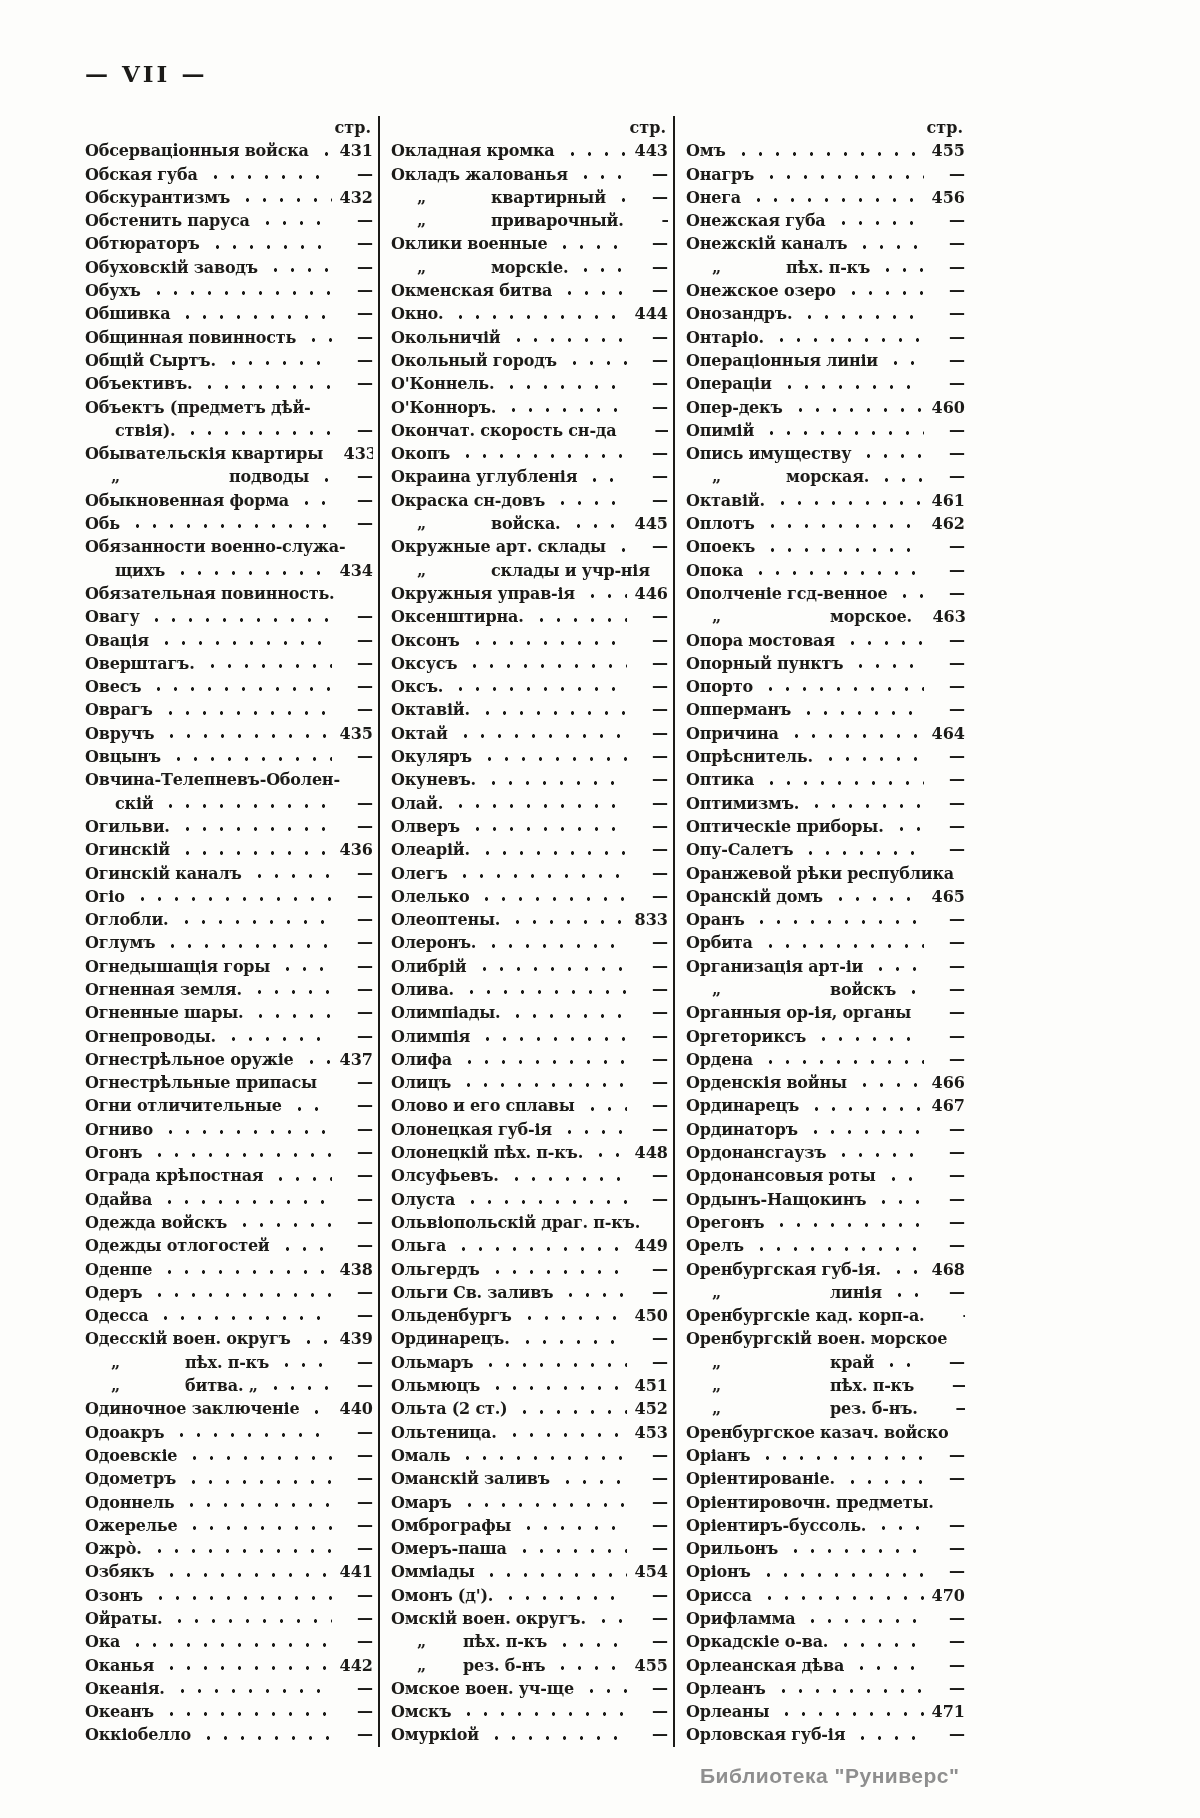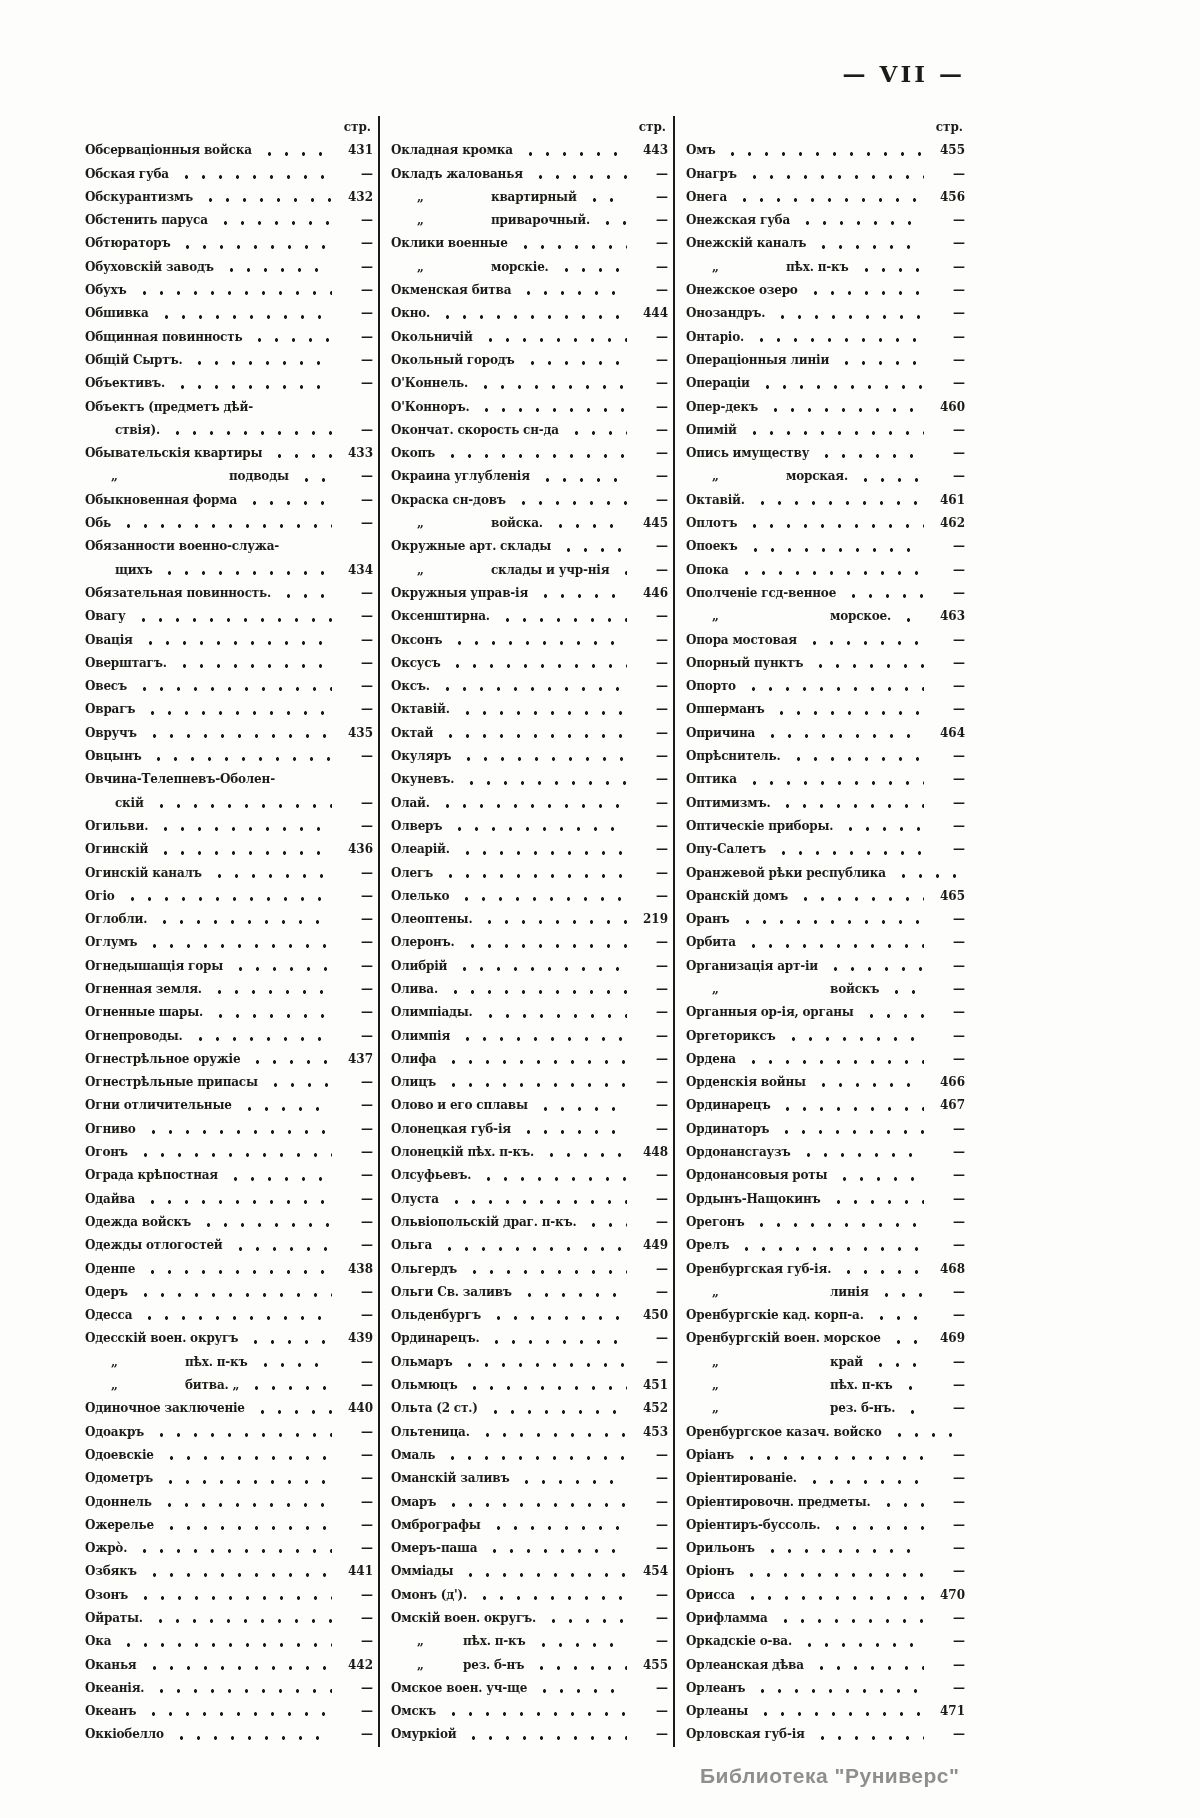--- a/index.html
+++ b/index.html
@@ -12,26 +12,26 @@
     position:relative;
     width:1200px;height:1818px;
     background:var(--paper);
     font-family:"DejaVu Serif",serif;
     font-weight:700;
     color:var(--ink);
     overflow:hidden;
   }
   .title{
     position:absolute;top:60px;left:85px;width:880px;
-    text-align:right;font-size:23px;letter-spacing:3px;white-space:nowrap;
+    text-align:left;font-size:23px;letter-spacing:3px;white-space:nowrap;
   }
   .content{
     position:absolute;top:116px;left:85px;width:886px;
     display:flex;align-items:flex-start;
-    font-size:12px;line-height:23.3px;
+    font-size:16px;line-height:23.3px;
   }
   .col{width:295px;box-sizing:border-box;padding-right:5px;}
   .col.rule{border-right:2px solid var(--ink);}
   .col + .col{padding-left:11px;}
   .col-header{
     display:flex;justify-content:flex-end;
     height:23.3px;align-items:baseline;padding-right:2px;
   }
   .row{
     display:flex;align-items:baseline;
@@ -583,21 +583,21 @@
           <span class="pg">—</span>
         </div>
         <div class="row s-m">
           <span class="label">Олелько</span>
           <span class="dots"></span>
           <span class="pg">—</span>
         </div>
         <div class="row s-m">
           <span class="label">Олеоптены.</span>
           <span class="dots"></span>
-          <span class="pg">219</span>
+          <span class="pg">833</span>
         </div>
         <div class="row s-m">
           <span class="label">Олеронъ.</span>
           <span class="dots"></span>
           <span class="pg">—</span>
         </div>
         <div class="row s-m">
           <span class="label">Олибрій</span>
           <span class="dots"></span>
           <span class="pg">—</span>

